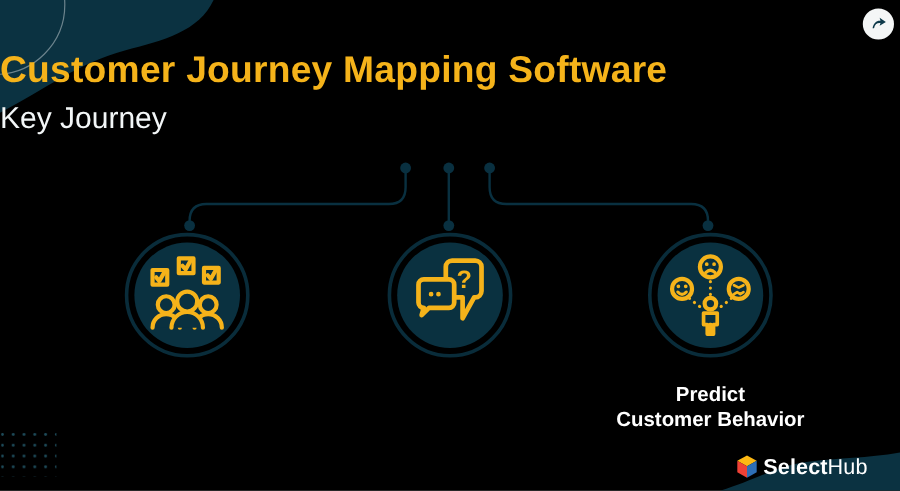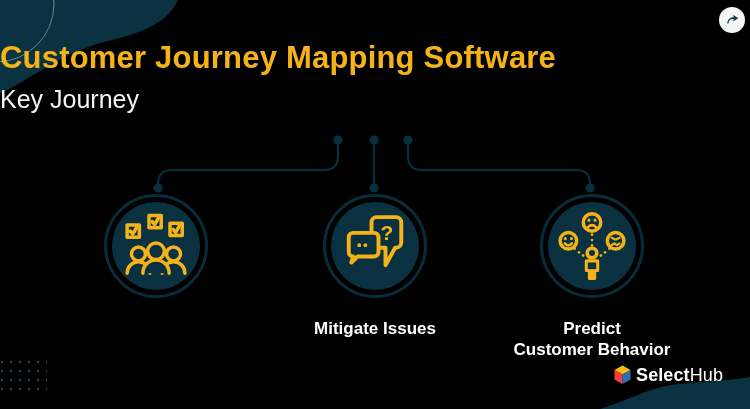--- a/index.html
+++ b/index.html
@@ -37,21 +37,21 @@
   }
   .disc {
     width:88px; height:88px; border-radius:50%; background:#0a3140;
     display:flex; align-items:center; justify-content:center;
   }
   .benefit-label {
     margin-top:20px; font-size:17px; font-weight:700; color:#ffffff;
     line-height:21px; text-align:center; white-space:pre-line;
   }
   .logo {
-    position:absolute; top:364px; right:27px; z-index:2;
+    position:absolute; top:378px; right:27px; z-index:2;
     display:flex; align-items:center; gap:4px;
   }
   .logo-text { font-size:18px; color:#ffffff; letter-spacing:.1px; }
   .logo-text .bold { font-weight:700; }
   .logo-text .light { font-weight:400; }
 </style>
 </head>
 <body>
 
 <div class="canvas">
@@ -121,21 +121,20 @@
       <div class="disc">
         <svg width="70" height="70" viewBox="0 0 80 80" fill="none" stroke="#f5b31a" stroke-width="4.5" stroke-linecap="round" stroke-linejoin="round">
           <path d="M52,42 H42 a6,6 0 0 1 -6,-6 V13 a6,6 0 0 1 6,-6 h22 a6,6 0 0 1 6,6 v23 a6,6 0 0 1 -6,6 h-1 L52,62 Z"></path>
           <text x="53.5" y="33" text-anchor="middle" font-size="24" font-weight="700" fill="#f5b31a" stroke="none" font-family="Liberation Sans, sans-serif">?</text>
           <path d="M20,52 h19 a5,5 0 0 0 5,-5 V30 a5,5 0 0 0 -5,-5 H15 a5,5 0 0 0 -5,5 v17 a5,5 0 0 0 5,5 L13,59 Z" fill="#0a3140"></path>
           <circle cx="22" cy="39" r="1" fill="#f5b31a" stroke-width="2.5"></circle>
           <circle cx="29" cy="39" r="1" fill="#f5b31a" stroke-width="2.5"></circle>
         </svg>
       </div>
     </div>
-    <div class="benefit-label">Mitigate Issues</div>
   </div>
 
   <div class="benefit b3">
     <div class="ring">
       <div class="disc">
         <svg width="70" height="70" viewBox="0 0 80 80" fill="none" stroke="#f5b31a" stroke-width="4" stroke-linecap="round" stroke-linejoin="round">
           <g stroke-width="3" stroke-dasharray="0.1,6">
             <path d="M20,43 q7,6 13,10"></path>
             <path d="M40,27 v13"></path>
             <path d="M60,43 q-7,6 -13,10"></path>

